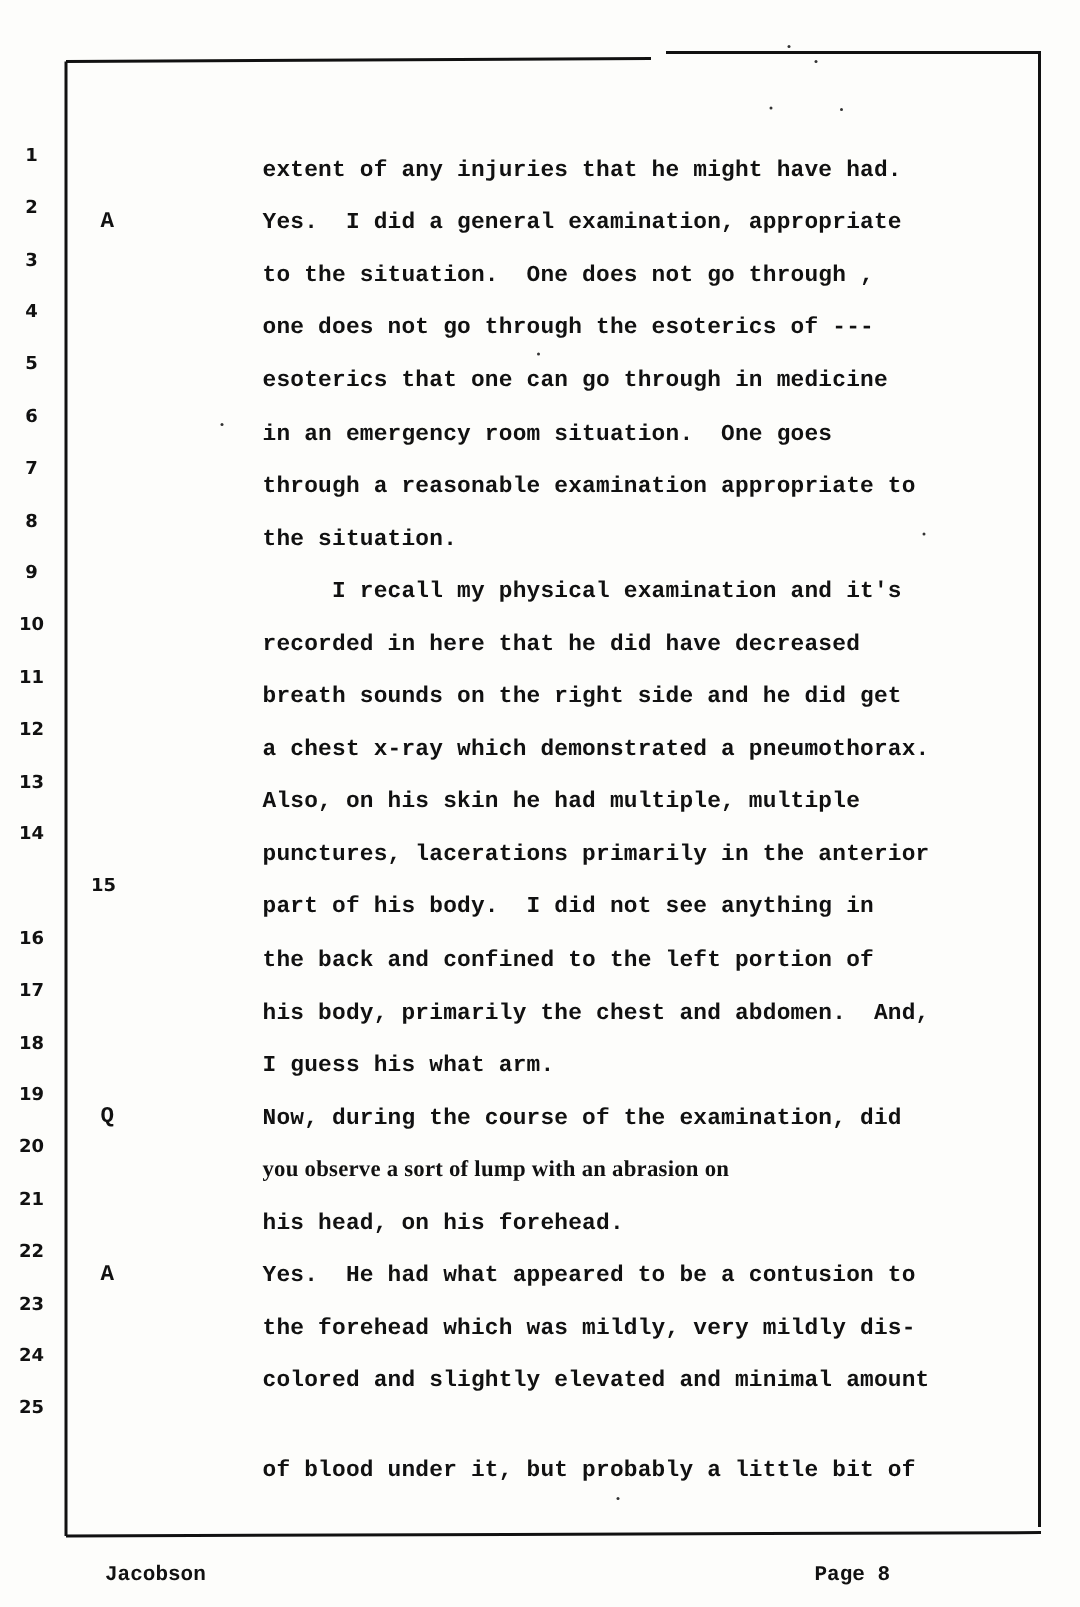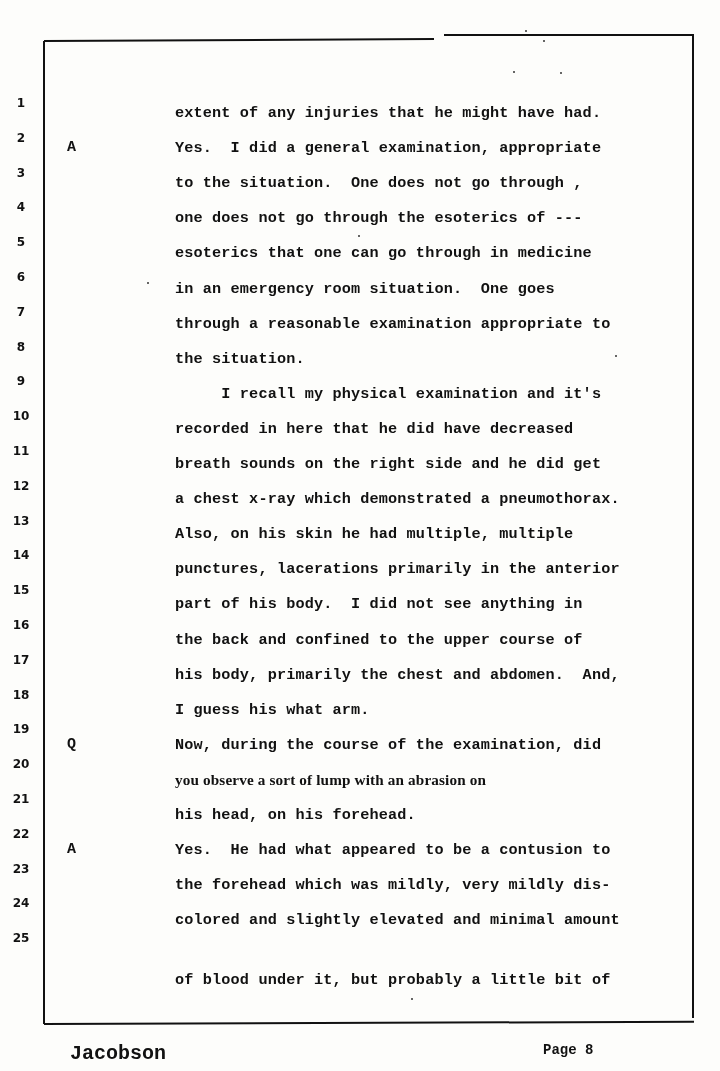--- a/index.html
+++ b/index.html
@@ -76,21 +76,21 @@
       left: 175px;
       font-weight: bold;
       font-size: 15.2px;
       letter-spacing: 0.15px;
       white-space: pre;
     }
     .footer-left {
       position: absolute;
       left: 70px; top: 1042px;
       font-weight: bold;
-      font-size: 20px;
+      font-size: 14px;
     }
     .footer-right {
       position: absolute;
       left: 543px; top: 1042px;
       font-weight: bold;
       font-size: 14px;
     }
     .speck {
       position: absolute;
       width: 2px; height: 2px;
@@ -131,24 +131,24 @@
       <div class="line-num" style="top: 409.2px;">10</div>
       <div class="text-line" style="top: 419.9px;">recorded in here that he did have decreased</div>
       <div class="line-num" style="top: 444px;">11</div>
       <div class="text-line" style="top: 455px;">breath sounds on the right side and he did get</div>
       <div class="line-num" style="top: 478.8px;">12</div>
       <div class="text-line" style="top: 490.1px;">a chest x-ray which demonstrated a pneumothorax.</div>
       <div class="line-num" style="top: 513.6px;">13</div>
       <div class="text-line" style="top: 525.2px; text-align: center;">Also, on his skin he had multiple, multiple</div>
       <div class="line-num" style="top: 548.4px;">14</div>
       <div class="text-line" style="top: 560.3px;">punctures, lacerations primarily in the anterior</div>
-      <div class="line-num" style="top: 583.2px;">15</div>
+      <div class="line-num" style="top: 583.2px; margin-left: 48px;">15</div>
       <div class="text-line" style="top: 595.4px;">part of his body.  I did not see anything in</div>
       <div class="line-num" style="top: 618px;">16</div>
-      <div class="text-line" style="top: 630.5px;">the back and confined to the upper course of</div>
+      <div class="text-line" style="top: 630.5px;">the back and confined to the left portion of</div>
       <div class="line-num" style="top: 652.8px;">17</div>
       <div class="text-line" style="top: 665.6px;">his body, primarily the chest and abdomen.  And,</div>
       <div class="line-num" style="top: 687.6px;">18</div>
       <div class="text-line" style="top: 700.7px;">I guess his what arm.</div>
       <div class="line-num" style="top: 722.4px;">19</div>
       <div class="speaker" style="top: 735.8px;">Q</div>
       <div class="text-line" style="top: 735.8px;">Now, during the course of the examination, did</div>
       <div class="line-num" style="top: 757.2px;">20</div>
       <div class="text-line" style="top: 770.9px; font-family: Liberation Serif, serif;">you observe a sort of lump with an abrasion on</div>
       <div class="line-num" style="top: 792px;">21</div>

